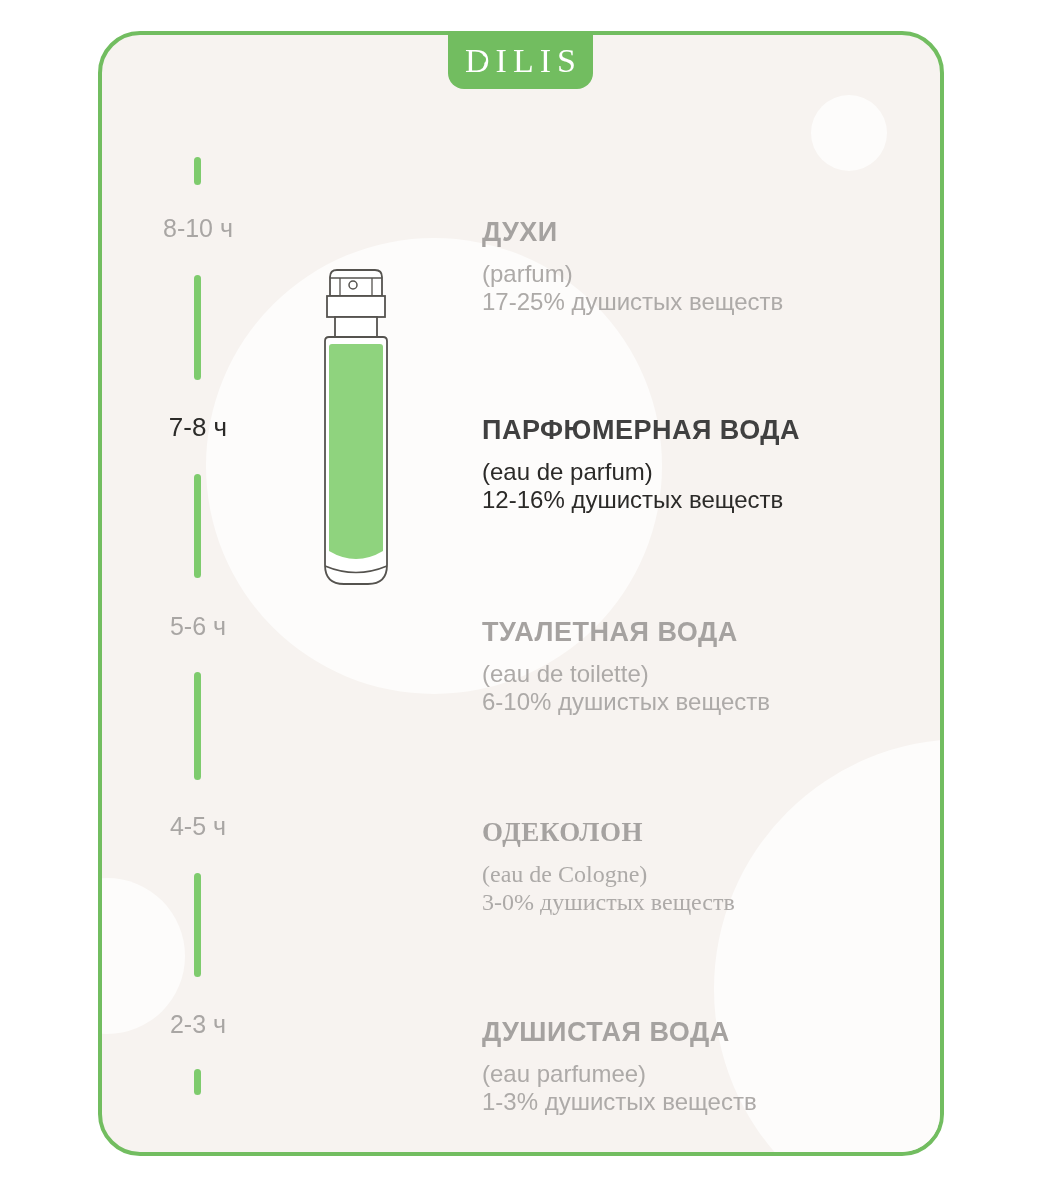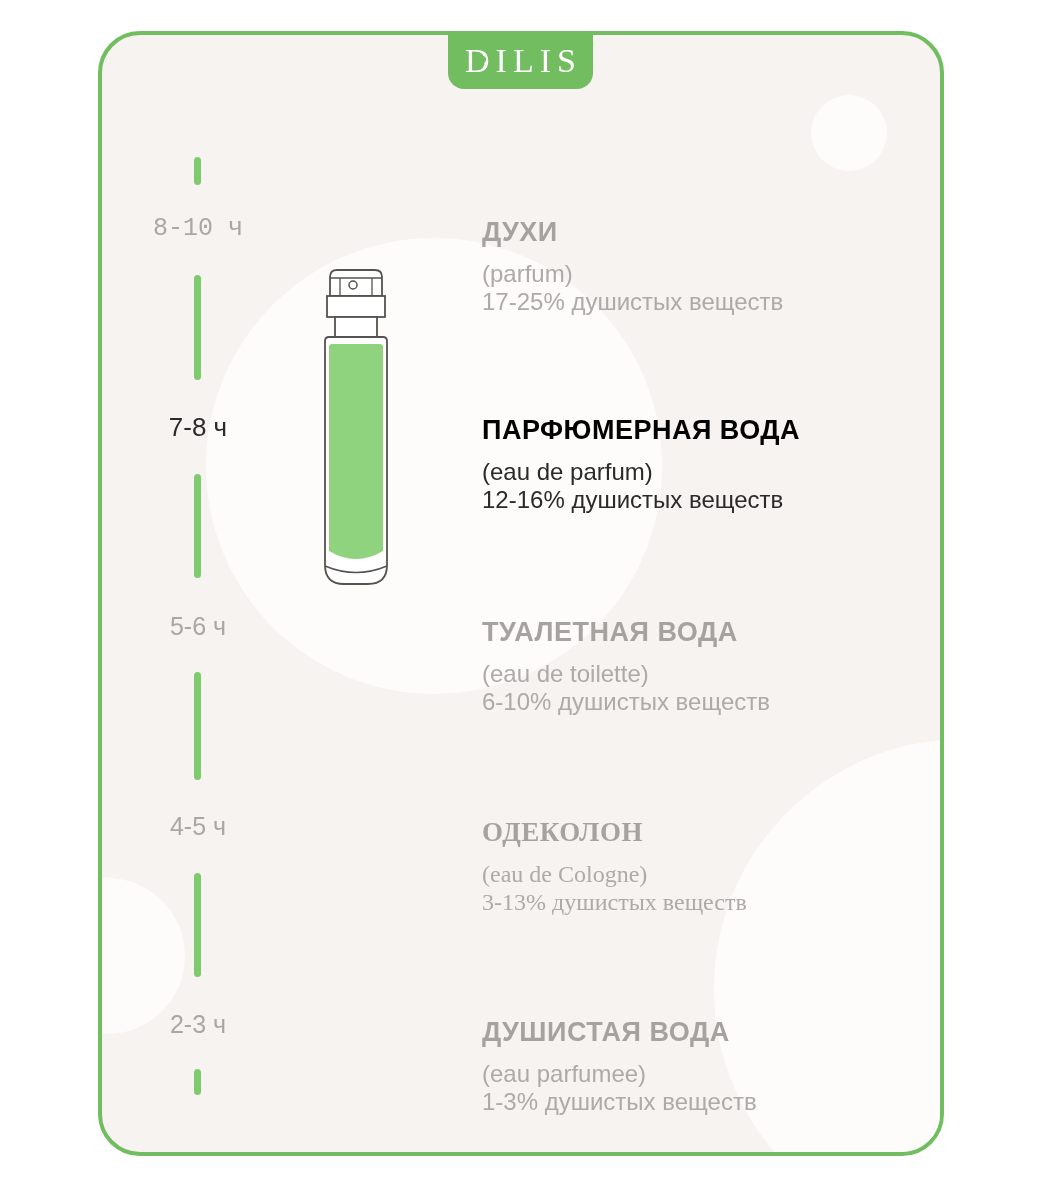--- a/index.html
+++ b/index.html
@@ -79,21 +79,21 @@
   .seg6 { top: 1069px; height: 26px;  }
 
   .timeline-label {
     position: absolute;
     left: 128px; width: 140px;
     text-align: center;
     font-size: 25px;
     color: #a9a6a4;
     z-index: 2;
   }
-  .tl1 { top: 214px; font-family: Liberation Mono, monospace;  }
+  .tl1 { top: 214px;  }
   .tl2 { top: 412px;  }
   .tl3 { top: 612px;  }
   .tl4 { top: 812px;  }
   .tl5 { top: 1010px; }
   .timeline-label.emphasized {
     color: #2b2a28;
     font-weight: 400;
     font-size: 26px;
   }
 
@@ -122,21 +122,21 @@
     font-weight: 700;
     letter-spacing: 0.5px;
     color: #a5a2a0;
     margin: 0 0 12px 0;
   }
   .section-sub {
     font-size: 24px;
     line-height: 28px;
     color: #adaaa8;
   }
-  .section.emphasized .section-title { color: #000000; }
+  .section.emphasized .section-title { color: #404040; }
   .section.emphasized .section-sub   { color: #2b2a28; }
 </style>
 </head>
 <body>
 
 <div class="page">
 
   <div class="card">
     <div class="bg-circle c1"></div>
     <div class="bg-circle c2"></div>
@@ -197,21 +197,21 @@
 
   <div class="section s3">
     <div class="section-title">ТУАЛЕТНАЯ ВОДА</div>
     <div class="section-sub">(eau de toilette)</div>
     <div class="section-sub">6-10% душистых веществ</div>
   </div>
 
   <div class="section s4">
     <div class="section-title">ОДЕКОЛОН</div>
     <div class="section-sub">(eau de Cologne)</div>
-    <div class="section-sub">3-13% душистых веществ</div>
+    <div class="section-sub">3-0% душистых веществ</div>
   </div>
 
   <div class="section s5">
     <div class="section-title">ДУШИСТАЯ ВОДА</div>
     <div class="section-sub">(eau parfumee)</div>
     <div class="section-sub">1-3% душистых веществ</div>
   </div>
 
 </div>
 

